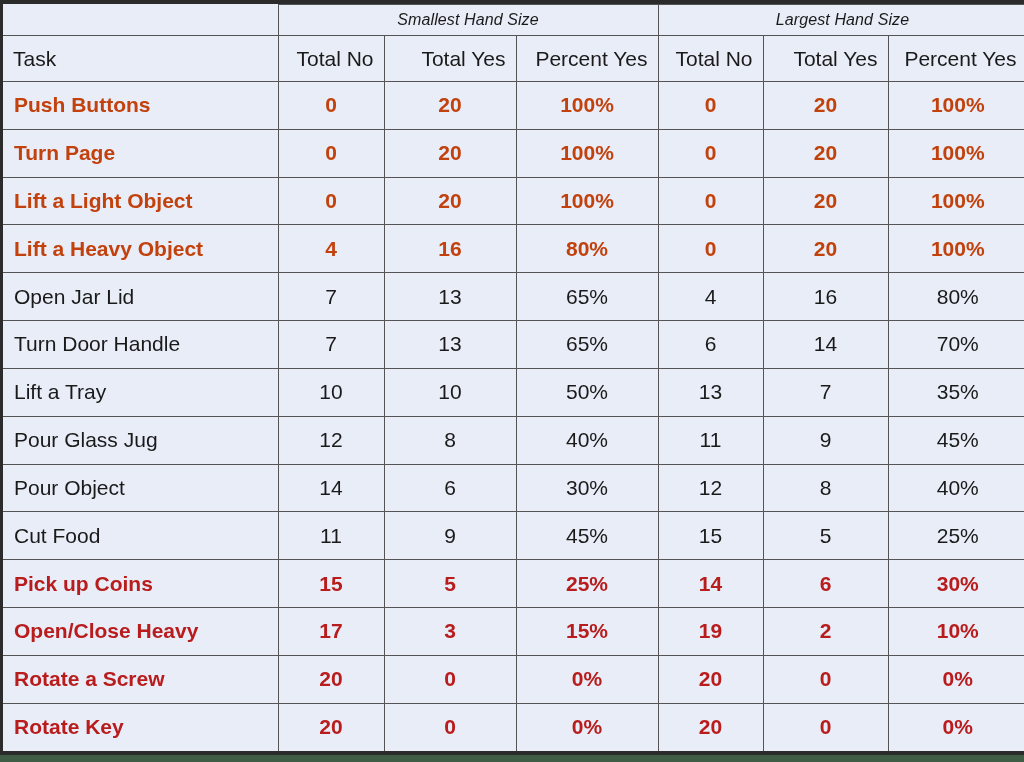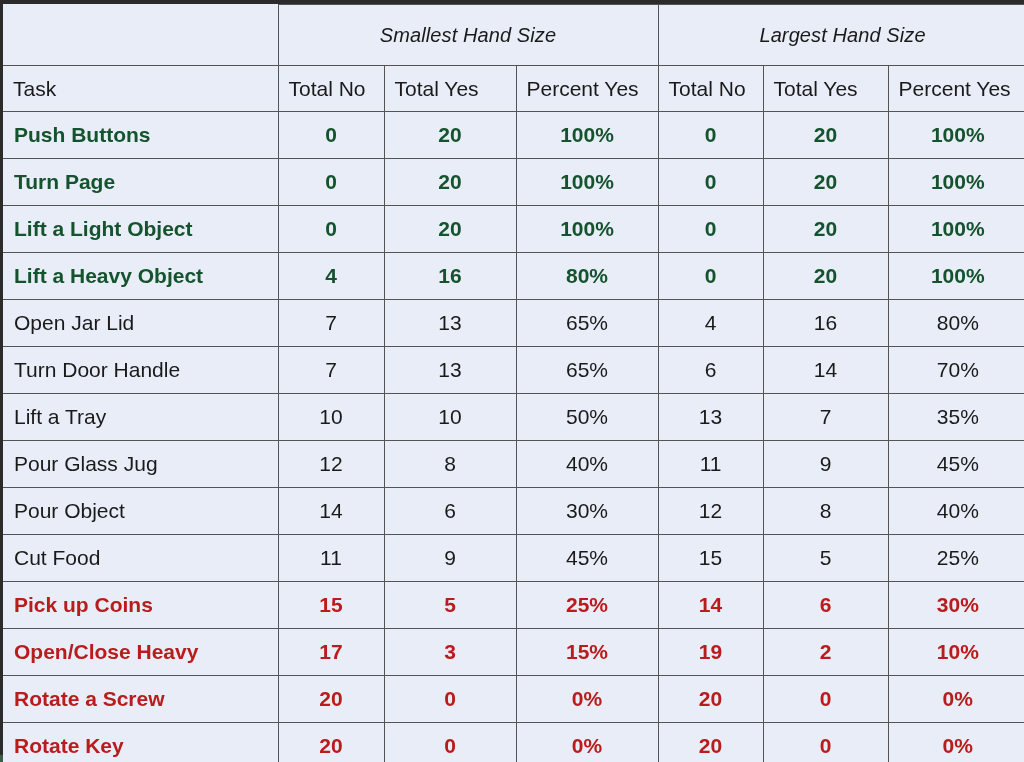--- a/index.html
+++ b/index.html
@@ -49,23 +49,23 @@
   col.c-task    { width: 275px; }
   col.c-sn      { width: 106px; }
   col.c-sy      { width: 132px; }
   col.c-sp      { width: 142px; }
   col.c-ln      { width: 105px; }
   col.c-ly      { width: 125px; }
   col.c-lp      { width: 139px; }
 
   
   tr.group-header th {
-    height: 61px;
+    height: 31px;
     font-style: italic;
-    font-size: 20px;
+    font-size: 16px;
     color: #1a1a1a;
     text-align: center;
     font-weight: normal;
     letter-spacing: .1px;
   }
   tr.group-header th.blank-corner {
     border-left: none;
     border-top: none;
   }
 
@@ -74,21 +74,21 @@
     height: 46px;
     font-size: 21px;
     color: #1a1a1a;
     font-weight: normal;
   }
   tr.col-header th.h-task {
     text-align: left;
     border-left: none;
   }
   tr.col-header th.h-num {
-    text-align: left;
+    text-align: right;
   }
 
   
   tr.body-row td {
     height: 47px;
     font-size: 21px;
     color: #1a1a1a;
   }
   tr.body-row td.cell-task {
     text-align: left;
@@ -100,21 +100,21 @@
   }
   tr.body-row:last-child td {
     border-bottom: none;
   }
   tr.body-row td:last-child {
     border-right: none;
   }
 
   
   tr.row-good td {
-    color: #14532d;
+    color: #c2410c;
     font-weight: bold;
   }
   tr.row-bad td {
     color: #b91c1c;
     font-weight: bold;
   }
   tr.row-neutral td {
     color: #1a1a1a;
     font-weight: normal;
     margin-left: 35px;

